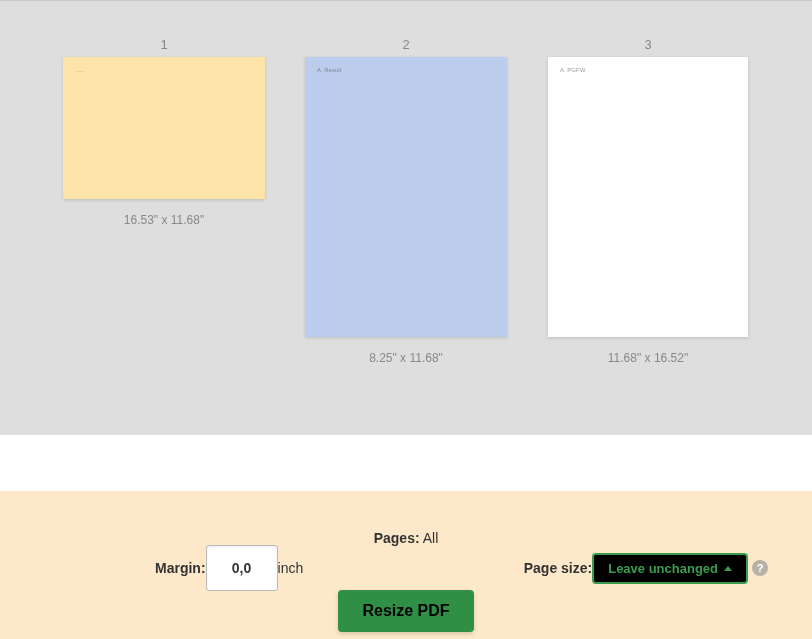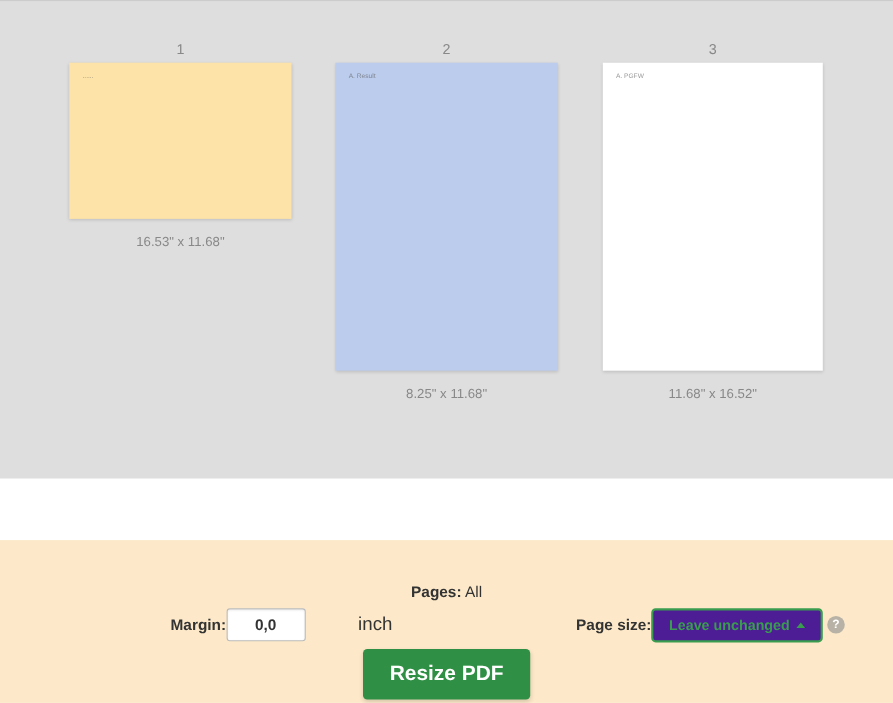--- a/index.html
+++ b/index.html
@@ -98,38 +98,37 @@
     position: absolute;
     right: 44px;
   }
   .ctrl-label {
     font-size: 14px;
     font-weight: 700;
     color: #333;
   }
   .margin-input {
     width: 72px;
-    height: 30px;
+    height: 46px;
     border: 1px solid #bbb;
     border-radius: 3px;
     background: #fff;
     text-align: center;
     font-size: 14px;
     font-weight: 700;
     color: #333;
     box-shadow: inset 0 1px 2px rgba(0,0,0,0.08);
   }
   .inch-label {
-    font-size: 17px;
-    color: #333;
-    margin-left: 48px;
+    font-size: 14px;
+    color: #333;
   }
   .page-size-btn {
     border: 2px solid #3a9c4f;
-    background: #4c1d95;
+    background: #000000;
     color: #3a9c4f;
     border-radius: 4px;
     padding: 6px 14px;
     font-size: 13px;
     font-weight: 700;
     cursor: pointer;
     display: inline-flex;
     align-items: center;
     gap: 6px;
   }
@@ -146,25 +145,25 @@
     color: #fff;
     font-size: 11px;
     font-weight: 700;
     display: inline-flex;
     align-items: center;
     justify-content: center;
     margin-left: 4px;
   }
   .resize-btn {
     background: #2f8f44;
-    color: #ffffff;
+    color: #000000;
     border: none;
     border-radius: 4px;
     padding: 12px 24px;
-    font-size: 19px;
+    font-size: 16px;
     font-weight: 700;
     cursor: pointer;
     box-shadow: 0 2px 4px rgba(0,0,0,0.15);
   }
 </style>
 </head>
 <body>
 
 <div class="preview-area">
 

